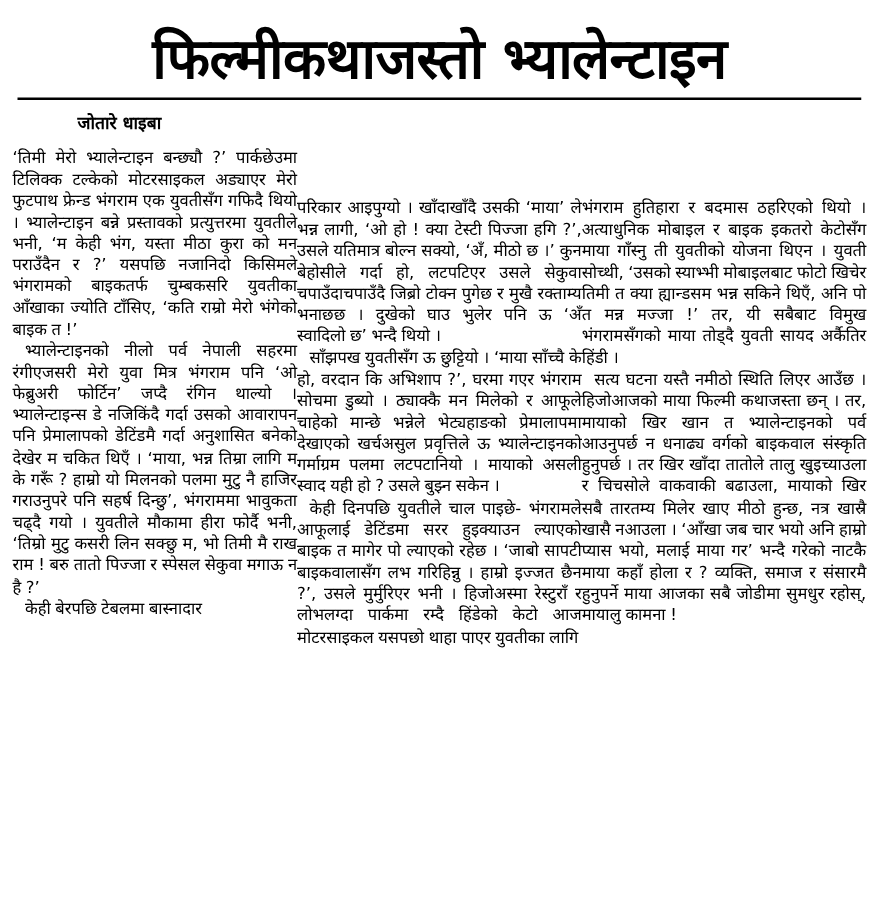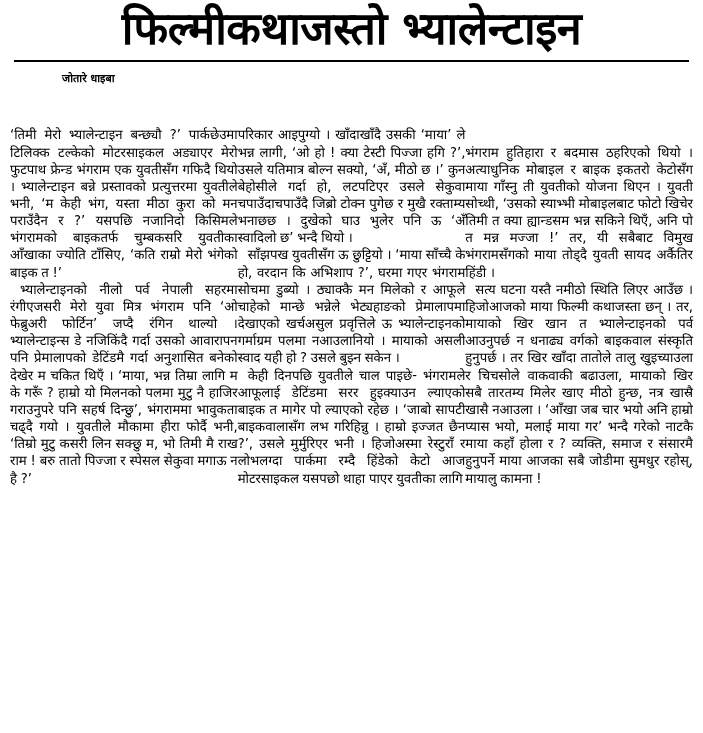--- a/index.html
+++ b/index.html
@@ -12,46 +12,46 @@
     height: 733px;
     font-family: "DejaVu Sans", sans-serif;
     color: #000000;
     overflow: hidden;
   }
   .page {
     position: relative;
     width: 703px;
     height: 636px;
     box-sizing: border-box;
-    padding: 4px 10px 6px 10px;
+    padding: 22px 10px 6px 10px;
   }
   .headline {
     text-align: center;
     font-family: "DejaVu Sans", sans-serif;
     font-weight: bold;
     font-size: 45px;
     line-height: 1.12;
     letter-spacing: -0.5px;
     margin: 0 0 4px 0;
     white-space: nowrap;
   }
   .rule {
     border: none;
     border-top: 2px solid #000;
     margin: 6px 4px 8px 4px;
   }
   .byline {
     font-weight: bold;
-    font-size: 11px;
+    font-size: 14px;
     padding-left: 52px;
-    margin-bottom: 1px;
+    margin-bottom: 11px;
   }
   .columns {
     display: flex;
-    align-items: flex-end;
+    align-items: flex-start;
   }
   .col {
     flex: 1 1 0;
     min-width: 0;
   }
   .col p {
     margin: 0;
     font-size: 13.2px;
     line-height: 1.30;
     text-align: justify;
@@ -79,25 +79,26 @@
 
   <hr class="rule">
 
   <div class="byline">जोतारे धाइबा</div>
 
   <div class="columns">
 
     <div class="col first">
       <p>‘तिमी मेरो भ्यालेन्टाइन बन्छ्यौ ?’ पार्कछेउमा टिलिक्क टल्केको मोटरसाइकल अड्याएर मेरो फुटपाथ फ्रेन्ड भंगराम एक युवतीसँग गफिदै थियो । भ्यालेन्टाइन बन्ने प्रस्तावको प्रत्युत्तरमा युवतीले भनी, ‘म केही भंग, यस्ता मीठा कुरा को मन पराउँदैन र ?’ यसपछि नजानिदो किसिमले भंगरामको बाइकतर्फ चुम्बकसरि युवतीका आँखाका ज्योति टाँसिए, ‘कति राम्रो मेरो भंगेको बाइक त !’</p>
       <p>भ्यालेन्टाइनको नीलो पर्व नेपाली सहरमा रंगीएजसरी मेरो युवा मित्र भंगराम पनि ‘ओ फेब्रुअरी फोर्टिन’ जप्दै रंगिन थाल्यो । भ्यालेन्टाइन्स डे नजिकिंदै गर्दा उसको आवारापन पनि प्रेमालापको डेटिंडमै गर्दा अनुशासित बनेको देखेर म चकित थिएँ । ‘माया, भन्न तिम्रा लागि म के गरूँ ? हाम्रो यो मिलनको पलमा मुटु नै हाजिर गराउनुपरे पनि सहर्ष दिन्छु’, भंगराममा भावुकता चढ्दै गयो । युवतीले मौकामा हीरा फोर्दै भनी, ‘तिम्रो मुटु कसरी लिन सक्छु म, भो तिमी मै राख राम ! बरु तातो पिज्जा र स्पेसल सेकुवा मगाऊ न है ?’</p>
+      <p>केही बेरपछि टेबलमा बास्नादार</p>
     </div>
 
     <div class="col">
       <p>परिकार आइपुग्यो । खाँदाखाँदै उसकी ‘माया’ ले भन्न लागी, ‘ओ हो ! क्या टेस्टी पिज्जा हगि ?’, उसले यतिमात्र बोल्न सक्यो, ‘अँ, मीठो छ ।’ कुन बेहोसीले गर्दा हो, लटपटिएर उसले सेकुवा चपाउँदाचपाउँदै जिब्रो टोक्न पुगेछ र मुखै रक्ताम्य भनाछछ । दुखेको घाउ भुलेर पनि ऊ ‘अँ स्वादिलो छ’ भन्दै थियो ।</p>
-      <p>साँझपख युवतीसँग ऊ छुट्टियो । ‘माया साँच्चै के हो, वरदान कि अभिशाप ?’, घरमा गएर भंगराम सोचमा डुब्यो । ठ्याक्कै मन मिलेको र आफूले चाहेको मान्छे भन्नेले भेट्यहाङको प्रेमालापमा देखाएको खर्चअसुल प्रवृत्तिले ऊ भ्यालेन्टाइनको गर्माग्रम पलमा नआउलानियो । मायाको असली स्वाद यही हो ? उसले बुझ्न सकेन ।</p>
+      <p>साँझपख युवतीसँग ऊ छुट्टियो । ‘माया साँच्चै के हो, वरदान कि अभिशाप ?’, घरमा गएर भंगराम सोचमा डुब्यो । ठ्याक्कै मन मिलेको र आफूले चाहेको मान्छे भन्नेले भेट्यहाङको प्रेमालापमा देखाएको खर्चअसुल प्रवृत्तिले ऊ भ्यालेन्टाइनको गर्माग्रम पलमा लटपटानियो । मायाको असली स्वाद यही हो ? उसले बुझ्न सकेन ।</p>
       <p>केही दिनपछि युवतीले चाल पाइछे- भंगरामले आफूलाई डेटिंडमा सरर हुइक्याउन ल्याएको बाइक त मागेर पो ल्याएको रहेछ । ‘जाबो सापटी बाइकवालासँग लभ गरिहिन्नु । हाम्रो इज्जत छैन ?’, उसले मुर्मुरिएर भनी । हिजोअस्मा रेस्टुराँ र लोभलग्दा पार्कमा रम्दै हिंडेको केटो आज मोटरसाइकल यसपछो थाहा पाएर युवतीका लागि</p>
     </div>
 
     <div class="col">
       <p>भंगराम हुतिहारा र बदमास ठहरिएको थियो । अत्याधुनिक मोबाइल र बाइक इकतरो केटोसँग माया गाँस्नु ती युवतीको योजना थिएन । युवती सोच्थी, ‘उसको स्याभ्भी मोबाइलबाट फोटो खिचेर तिमी त क्या ह्यान्डसम भन्न सकिने थिएँ, अनि पो त मन्न मज्जा !’ तर, यी सबैबाट विमुख भंगरामसँगको माया तोड्दै युवती सायद अर्कैतिर हिंडी ।</p>
       <p>सत्य घटना यस्तै नमीठो स्थिति लिएर आउँछ । हिजोआजको माया फिल्मी कथाजस्ता छन् । तर, मायाको खिर खान त भ्यालेन्टाइनको पर्व आउनुपर्छ न धनाढ्य वर्गको बाइकवाल संस्कृति हुनुपर्छ । तर खिर खाँदा तातोले तालु खुइच्याउला र चिचसोले वाकवाकी बढाउला, मायाको खिर सबै तारतम्य मिलेर खाए मीठो हुन्छ, नत्र खास्रै खासै नआउला । ‘आँखा जब चार भयो अनि हाम्रो प्यास भयो, मलाई माया गर’ भन्दै गरेको नाटकै माया कहाँ होला र ? व्यक्ति, समाज र संसारमै हुनुपर्ने माया आजका सबै जोडीमा सुमधुर रहोस्, मायालु कामना !</p>
     </div>
 
   </div>
 </div>

